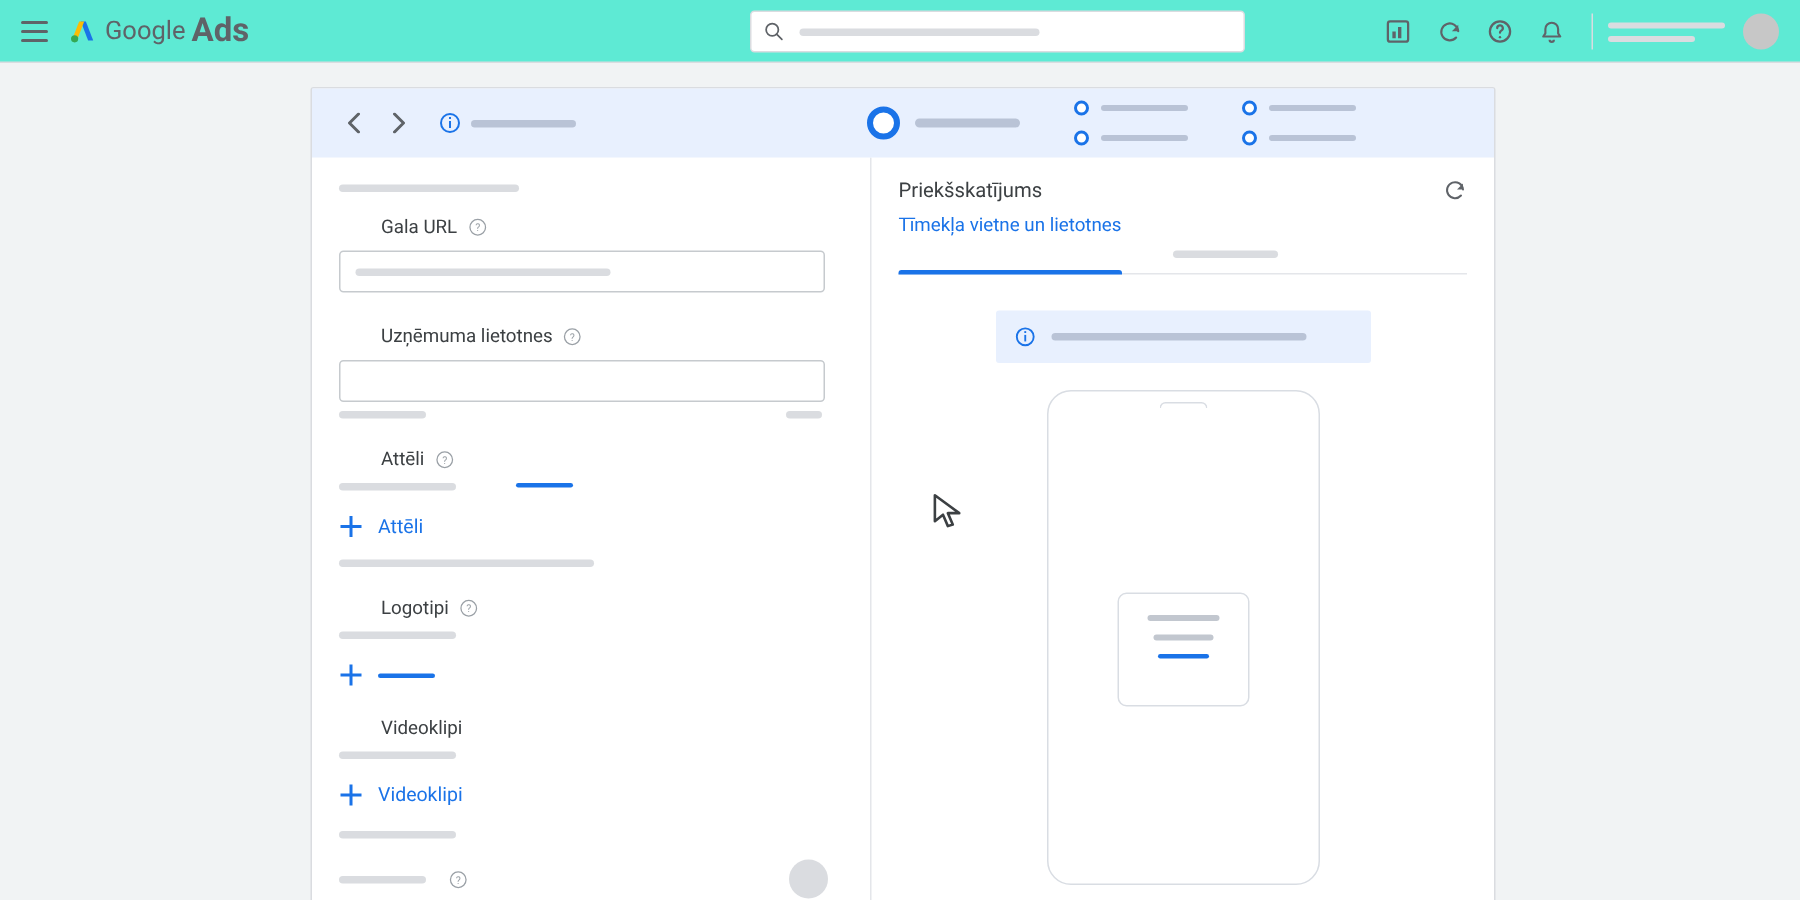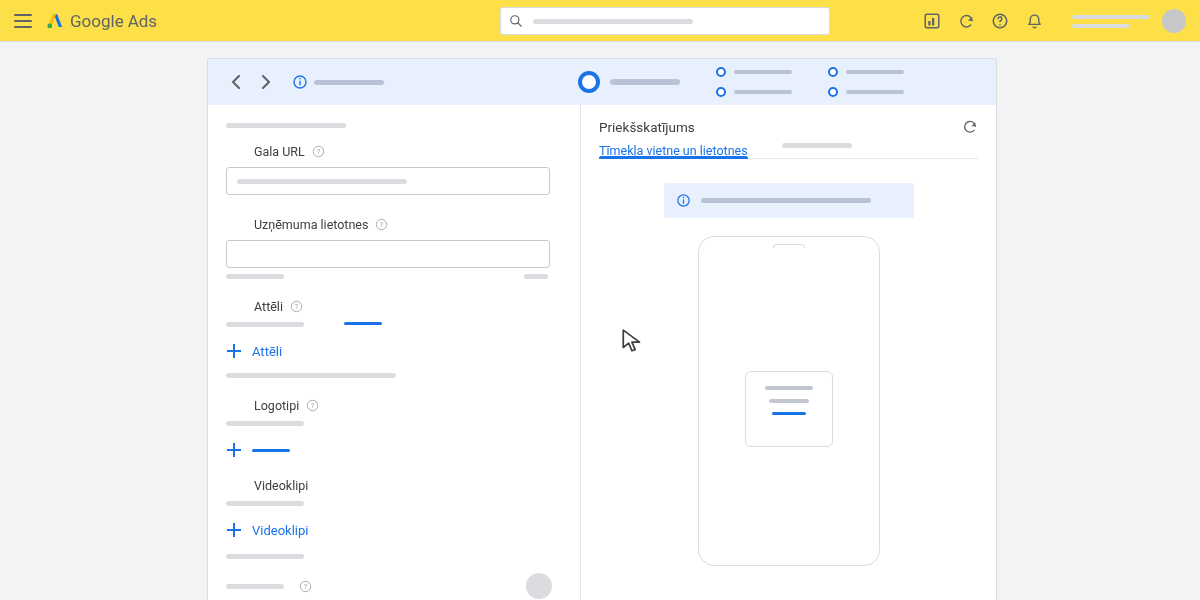--- a/index.html
+++ b/index.html
@@ -1,24 +1,24 @@
 <!DOCTYPE html>
 <html><head>
 <meta charset="utf-8">
 <style>
   * { box-sizing: border-box; margin: 0; padding: 0; }
   html, body { width: 1200px; height: 600px; overflow: hidden; font-family: Roboto, Arial, sans-serif; background:#f1f3f4; color:#3c4043; }
   
-  .topbar { position:relative; height:42px; background:#fde047; border-bottom:1px solid #dadce0; display:flex; align-items:center; padding:0 14px; }
+  .topbar { position:relative; height:42px; background:#5eead4; border-bottom:1px solid #dadce0; display:flex; align-items:center; padding:0 14px; }
   .hamburger { width:18px; height:14px; display:flex; flex-direction:column; justify-content:space-between; cursor:pointer; }
   .hamburger span { display:block; height:2px; background:#5f6368; border-radius:1px; }
   .brand { display:flex; align-items:center; margin-left:14px; }
   .brand .logo { width:18px; height:18px; margin-right:6px; }
   .brand .g { font-size:17px; color:#5f6368; letter-spacing:0; }
-  .brand .ads { font-size:17px; color:#5f6368; margin-left:4px; font-weight:400; }
+  .brand .ads { font-size:22px; color:#5f6368; margin-left:4px; font-weight:700; }
   .searchbox { position:absolute; left:500px; top:7px; width:330px; height:28px; border:1px solid #dadce0; border-radius:3px; display:flex; align-items:center; padding:0 8px; background:#fff; }
   .searchbox svg { flex:0 0 auto; }
   .search-ph { margin-left:10px; height:5px; width:160px; background:#dadce0; border-radius:3px; }
   .top-icons { position:absolute; right:14px; top:0; height:42px; display:flex; align-items:center; }
   .top-icon { width:34px; display:flex; justify-content:center; align-items:center; color:#5f6368; cursor:pointer; }
   .top-sep { width:1px; height:24px; background:#dadce0; margin:0 10px; }
   .acct-lines { display:flex; flex-direction:column; gap:5px; margin-right:12px; }
   .acct-lines span { display:block; height:4px; background:#dadce0; border-radius:2px; }
   .avatar { width:24px; height:24px; border-radius:50%; background:#c7c7c7; }
   
@@ -55,21 +55,21 @@
   .add-row .plus::before, .add-row .plus::after { content:""; position:absolute; background:#1a73e8; }
   .add-row .plus::before { left:7px; top:1px; width:2px; height:14px; }
   .add-row .plus::after { top:7px; left:1px; height:2px; width:14px; }
   .section-gap { margin-top:20px; }
   .two-line { display:flex; gap:40px; margin-top:8px; }
   
   .prev-header { display:flex; justify-content:space-between;gap:16px; }
   .prev-title { font-size:13.5px; color:#3c4043; }
   .refresh-ic { color:#5f6368; cursor:pointer; }
   .prev-tabs { margin-top:8px; display:flex; align-items:flex-end; gap:34px; border-bottom:1px solid #e4e6ea; }
-  .tab { font-size:12.5px; color:#1a73e8; padding-bottom:0; position:relative; cursor:pointer; }
+  .tab { font-size:12.5px; color:#1a73e8; padding-bottom:24px; position:relative; cursor:pointer; }
   .tab.active::after { content:""; position:absolute; left:0; right:0; bottom:-1px; height:3px; background:#1a73e8; border-radius:2px 2px 0 0; }
   .tab-ghost { height:5px; width:70px; background:#dadce0; border-radius:3px; margin-bottom:10px; }
   .info-banner { margin:24px auto 0 auto; width:250px; background:#e8f0fe; border-radius:2px; padding:10px 12px; display:flex; align-items:center; }
   .info-banner .txt { margin-left:10px; height:5px; width:170px; background:#b9c3d6; border-radius:3px; }
   .phone { margin:18px auto 0 auto; width:182px; height:330px; border:1.5px solid #d9dde3; border-radius:16px; background:#fff; position:relative; }
   .phone .speaker { position:absolute; top:7px; left:50%; transform:translateX(-50%); width:32px; height:4px; border:1px solid #d9dde3; border-bottom:none; border-radius:4px 4px 0 0; }
   .card { position:absolute; top:134px; left:50%; transform:translateX(-50%); width:88px; height:76px; border:1px solid #d9dde3; border-radius:6px; padding:14px 12px; display:flex; flex-direction:column; align-items:center; gap:9px; }
   .card .l { height:4px; border-radius:2px; }
   .card .l1 { width:48px; background:#c2c7cf; }
   .card .l2 { width:40px; background:#c2c7cf; }

